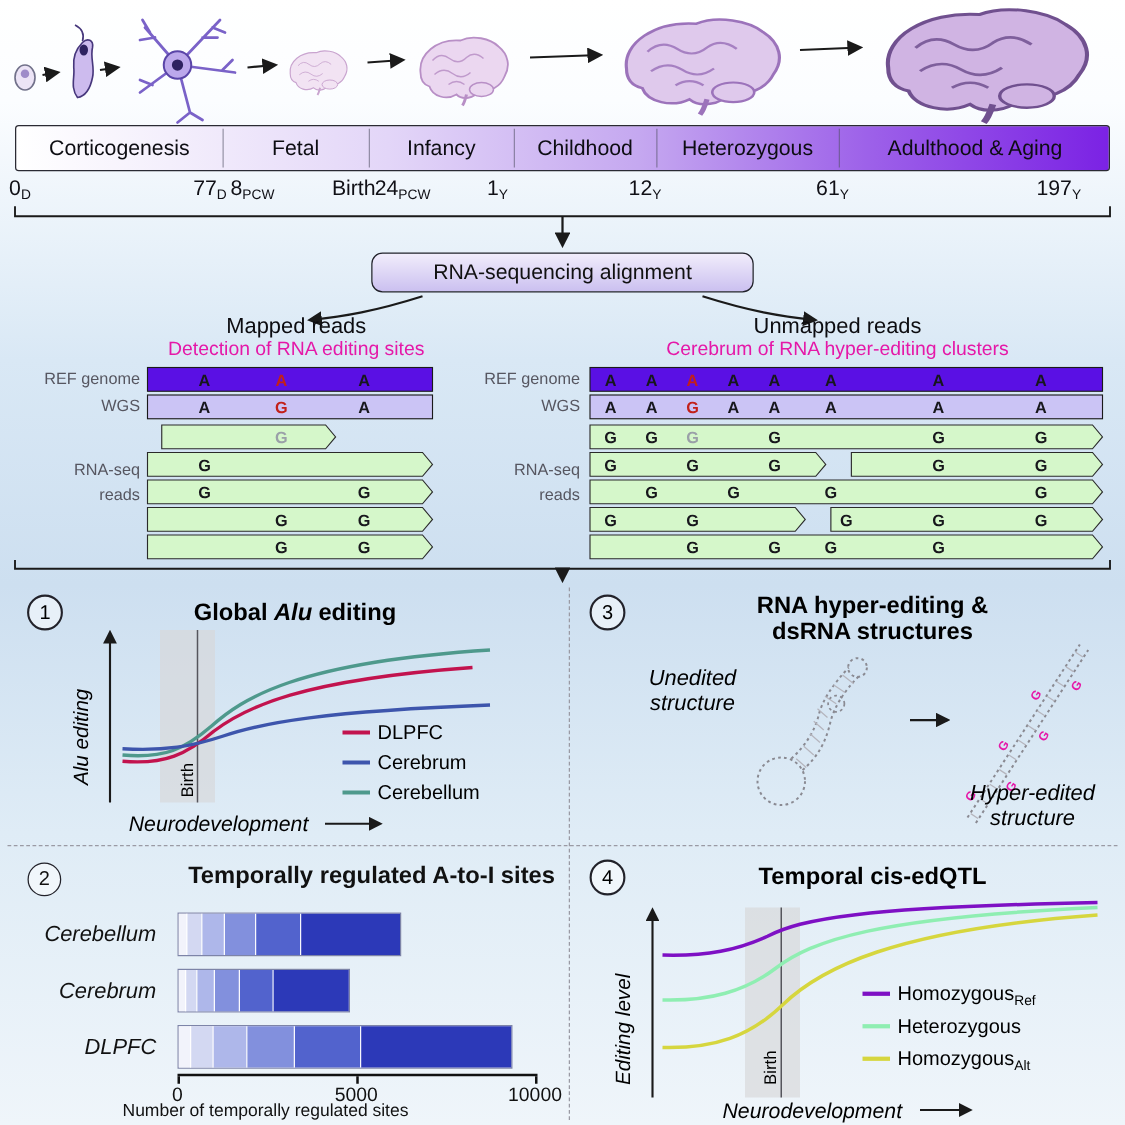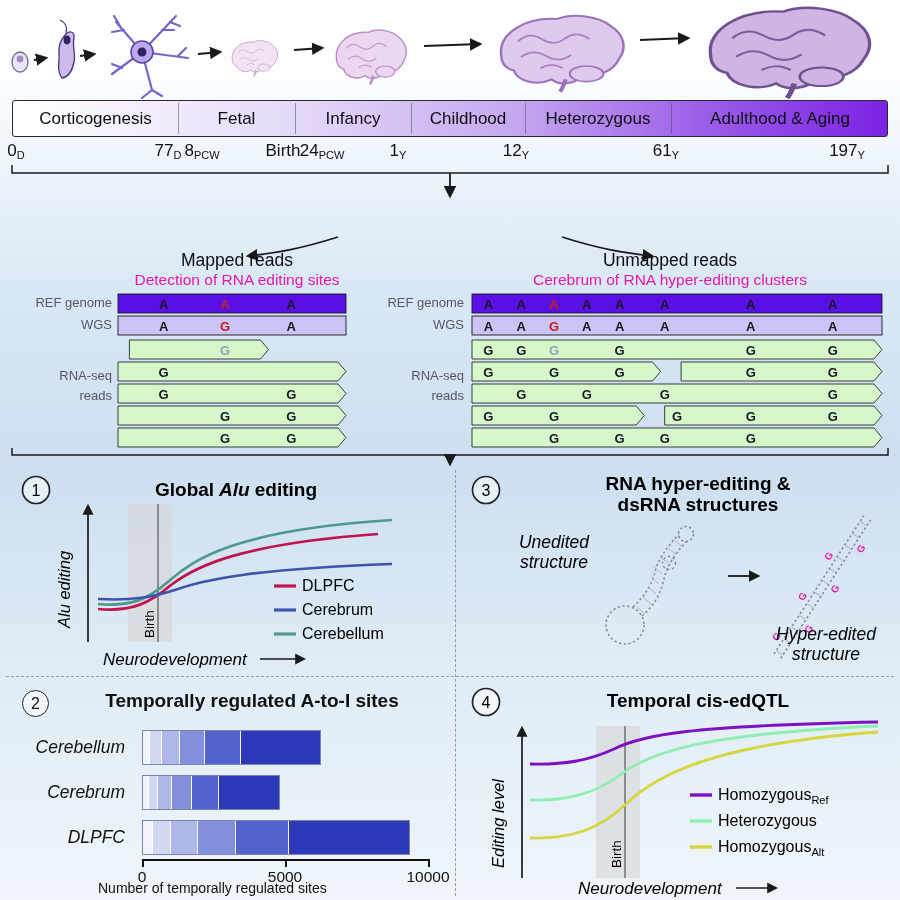--- a/index.html
+++ b/index.html
@@ -34,21 +34,21 @@
 
   #v-divider{position:absolute;left:455px;top:470px;height:426px;border-left:1.6px dashed #9a9aa4;}
   #h-divider{position:absolute;left:6px;top:676px;width:888px;border-top:1.6px dashed #9a9aa4;}
 
   .circle-num{position:absolute;width:27px;height:27px;border:1.7px solid #22222a;border-radius:50%;
      box-sizing:border-box;display:flex;align-items:center;justify-content:center;
      font-size:16px;background:rgba(255,255,255,.5);}
 
   
   #panel2{position:absolute;left:8px;top:682px;width:444px;height:216px;}
-  #p2-title{position:absolute;left:52px;top:8px;width:384px;text-align:center;font-weight:bold;font-size:19px;}
+  #p2-title{position:absolute;left:52px;top:8px;width:384px;text-align:right;font-weight:bold;font-size:19px;}
   .pbar-label{position:absolute;left:0;width:126px;height:35px;line-height:35px;text-align:right;
      font-style:italic;font-size:17.5px;padding-right:9px;box-sizing:border-box;}
   .pbar{position:absolute;left:134px;height:35px;display:flex;border:1px solid #7d84a8;box-sizing:border-box;background:#fff;}
   .bar-seg{height:100%;border-right:1px solid rgba(255,255,255,.95);}
   .bar-seg:last-child{border-right:none;}
   #p2-axis{position:absolute;left:134px;top:177px;width:288px;border-top:2px solid #111;}
   .p2-tick{position:absolute;top:179px;width:1.6px;height:6px;background:#111;}
   .p2-ticklabel{position:absolute;top:186px;transform:translateX(-50%);font-size:15.5px;}
   #p2-xlabel{position:absolute;left:90px;top:198px;width:370px;text-align:left;font-size:14px;}
 </style>
@@ -132,20 +132,21 @@
       </marker>
     </defs>
     <path d="M12,165 v8 h876 v-8" fill="none" stroke="#1a1a1a" stroke-width="1.5"></path>
     <line x1="450" y1="173" x2="450" y2="196" stroke="#1a1a1a" stroke-width="1.8" marker-end="url(#mB)"></line>
     <path d="M338,237 C300,249 276,253 248,256" fill="none" stroke="#1a1a1a" stroke-width="1.7" marker-end="url(#mB)"></path>
     <path d="M562,237 C600,249 624,253 652,256" fill="none" stroke="#1a1a1a" stroke-width="1.7" marker-end="url(#mB)"></path>
     <path d="M12,448 v7 h876 v-7" fill="none" stroke="#1a1a1a" stroke-width="1.5"></path>
     <line x1="450" y1="455" x2="450" y2="464" stroke="#1a1a1a" stroke-width="1.8" marker-end="url(#mB)"></line>
   </svg>
 
+  <div id="align-box">RNA-sequencing alignment</div>
 
   <div class="branch-title" style="left:107px;top:250px;width:260px">Mapped reads</div>
   <div class="branch-sub" style="left: 107px; top: 271px; width: 260px; color: rgb(229, 24, 168);">Detection of RNA editing sites</div>
   <div class="branch-title" style="left:520px;top:250px;width:300px">Unmapped reads</div>
   <div class="branch-sub" style="left: 500px; top: 271px; width: 340px; color: rgb(229, 24, 168);">Cerebrum of RNA hyper-editing clusters</div>
 
   <div class="track-label" style="left:8px;top:295px">REF genome</div>
   <div class="track-label" style="left:8px;top:317px">WGS</div>
   <div class="track-label" style="left:8px;top:368px">RNA-seq</div>
   <div class="track-label" style="left:8px;top:388px">reads</div>

